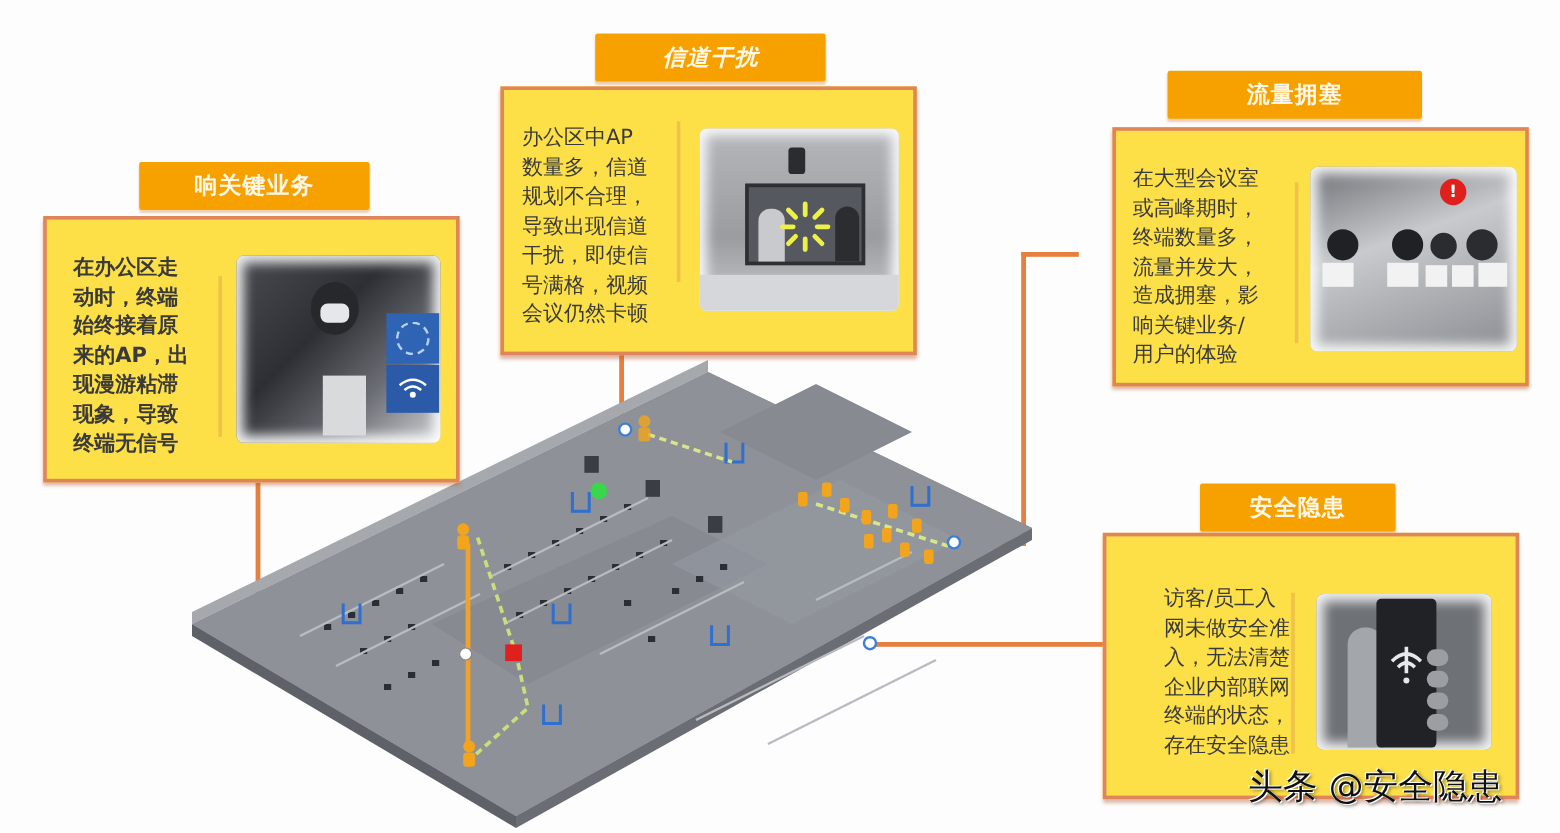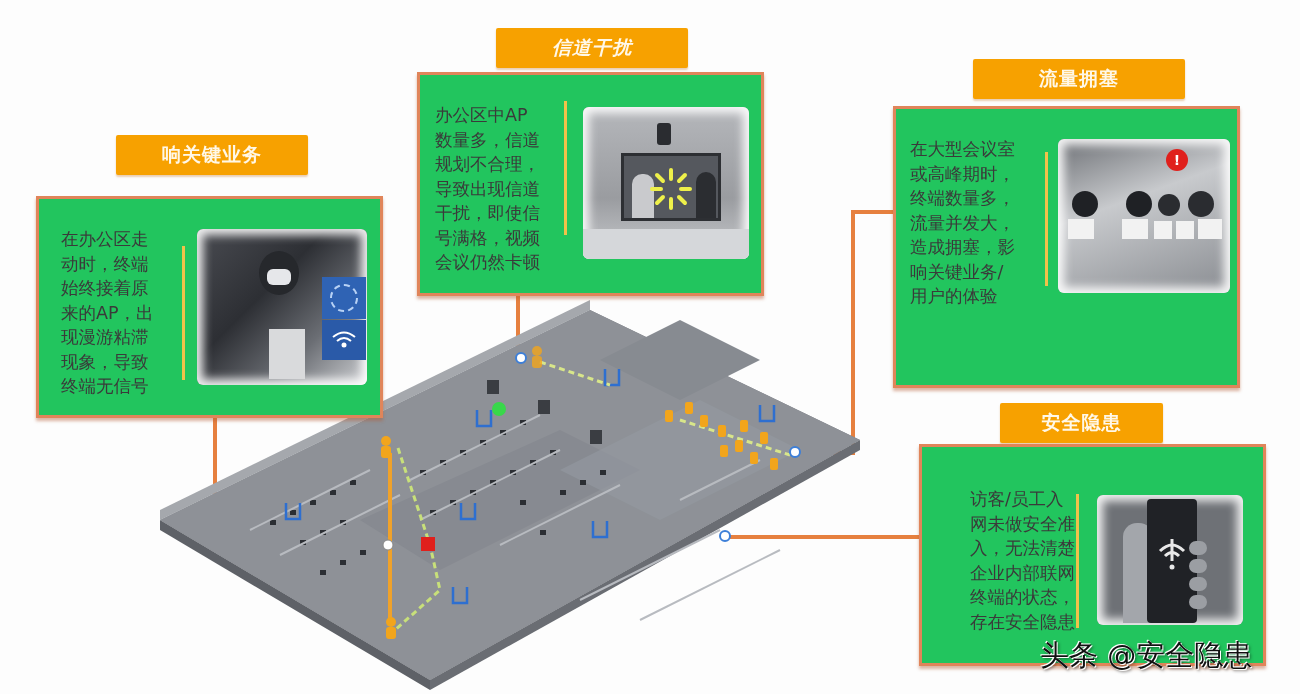--- a/index.html
+++ b/index.html
@@ -7,21 +7,21 @@
     body { position: relative; font-family: "DejaVu Sans", "Liberation Sans", sans-serif; color: #333; }
 
     .tag {
       position: absolute; height: 40px; background: #f7a100;
       color: #fff8e8; font-weight: bold; font-size: 19px;
       display: flex; align-items: center; justify-content: center;
       letter-spacing: 1px; border-radius: 2px;
       box-shadow: 0 2px 2px rgba(200,120,40,0.35);
     }
     .box {
-      position: absolute; background: #22c55e;
+      position: absolute; background: #fde047;
       border: 3px solid #e0855a;
       box-shadow: 0 3px 3px rgba(180,90,50,0.45);
     }
     .box .txt {
       position: absolute; font-size: 17.5px; line-height: 24.5px; color: #3a3a3a;
       white-space: pre-line;
     }
     .box .vbar { position: absolute; width: 3px; background: #f1c24a; }
     .photo {
       position: absolute; border-radius: 6px; overflow: hidden;
@@ -153,21 +153,21 @@
   <circle cx="499" cy="409" r="7" fill="#38d84a"></circle>
 
   <circle cx="388" cy="545" r="5" fill="#fff" stroke="#888" stroke-width="1"></circle>
 </svg>
 
 <div class="node" style="left:515px;top:352px;"></div>
 <div class="node" style="left:789px;top:446px;"></div>
 <div class="node" style="left:719px;top:530px;"></div>
 
 <div class="tag" style="left:116px;top:135px;width:192px;">响关键业务</div>
-<div class="box" style="left:36px;top:196px;width:347px;height:222px;">
+<div class="box" style="left:36px;top:180px;width:347px;height:222px;font-weight:bold;">
   <div class="txt" style="left:22px;top:28px;width:120px;">在办公区走
 动时，终端
 始终接着原
 来的AP，出
 现漫游粘滞
 现象，导致
 终端无信号</div>
   <div class="vbar" style="left:143px;top:47px;height:134px;"></div>
   <div class="photo" style="left:158px;top:30px;width:170px;height:156px;background:linear-gradient(135deg,#4a4c52 0%,#2d2f34 40%,#6b6e74 70%,#cfd1d4 100%);">
     <div style="position:absolute;left:62px;top:22px;width:40px;height:44px;border-radius:50%;background:#26282c;"></div>
@@ -212,21 +212,21 @@
           <line x1="30" y1="30" x2="36" y2="36"></line>
         <line x1="36" y1="8" x2="30" y2="14"></line>
           <line x1="14" y1="30" x2="8" y2="36"></line>
       </g>
     </svg>
     <div style="position:absolute;left:0;top:122px;width:166px;height:30px;background:#d5d7da;"></div>
   </div>
 </div>
 
 <div class="tag" style="left:973px;top:59px;width:212px;">流量拥塞</div>
-<div class="box" style="left:893px;top:106px;width:347px;height:282px;">
+<div class="box" style="left:927px;top:106px;width:347px;height:216px;">
   <div class="txt" style="left:14px;top:28px;width:136px;">在大型会议室
 或高峰期时，
 终端数量多，
 流量并发大，
 造成拥塞，影
 响关键业务/
 用户的体验</div>
   <div class="vbar" style="left:149px;top:43px;height:134px;"></div>
   <div class="photo" style="left:162px;top:30px;width:172px;height:154px;background:linear-gradient(160deg,#6d7075 0%,#c8cacd 40%,#8a8d92 100%);">
     <div style="position:absolute;left:108px;top:10px;width:22px;height:22px;border-radius:50%;background:#e0201c;color:#fff;font-weight:bold;font-size:14px;text-align:center;line-height:22px;">!</div>

